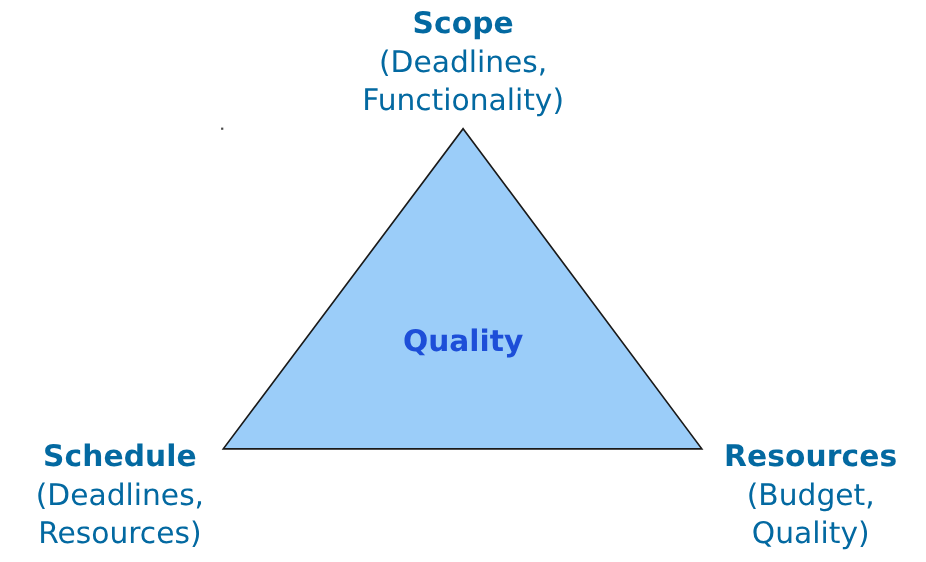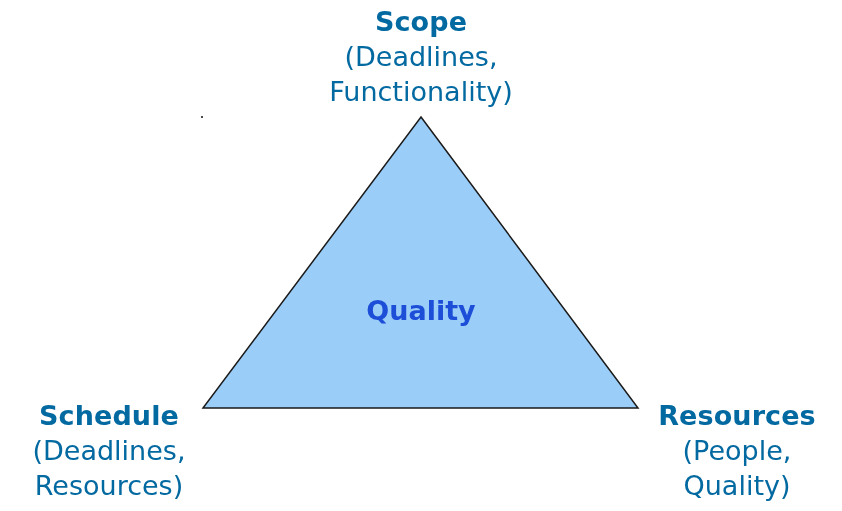--- a/index.html
+++ b/index.html
@@ -96,19 +96,19 @@
   </div>
 
   <div class="label-block" id="label-schedule">
     <div class="label-title">Schedule</div>
     <div class="label-sub">(Deadlines,</div>
     <div class="label-sub">Resources)</div>
   </div>
 
   <div class="label-block" id="label-resources">
     <div class="label-title">Resources</div>
-    <div class="label-sub">(People,</div>
+    <div class="label-sub">(Budget,</div>
     <div class="label-sub">Quality)</div>
   </div>
 
   <div class="label-block" id="label-quality">Quality</div>
 
 </div>
 
 </body></html>

